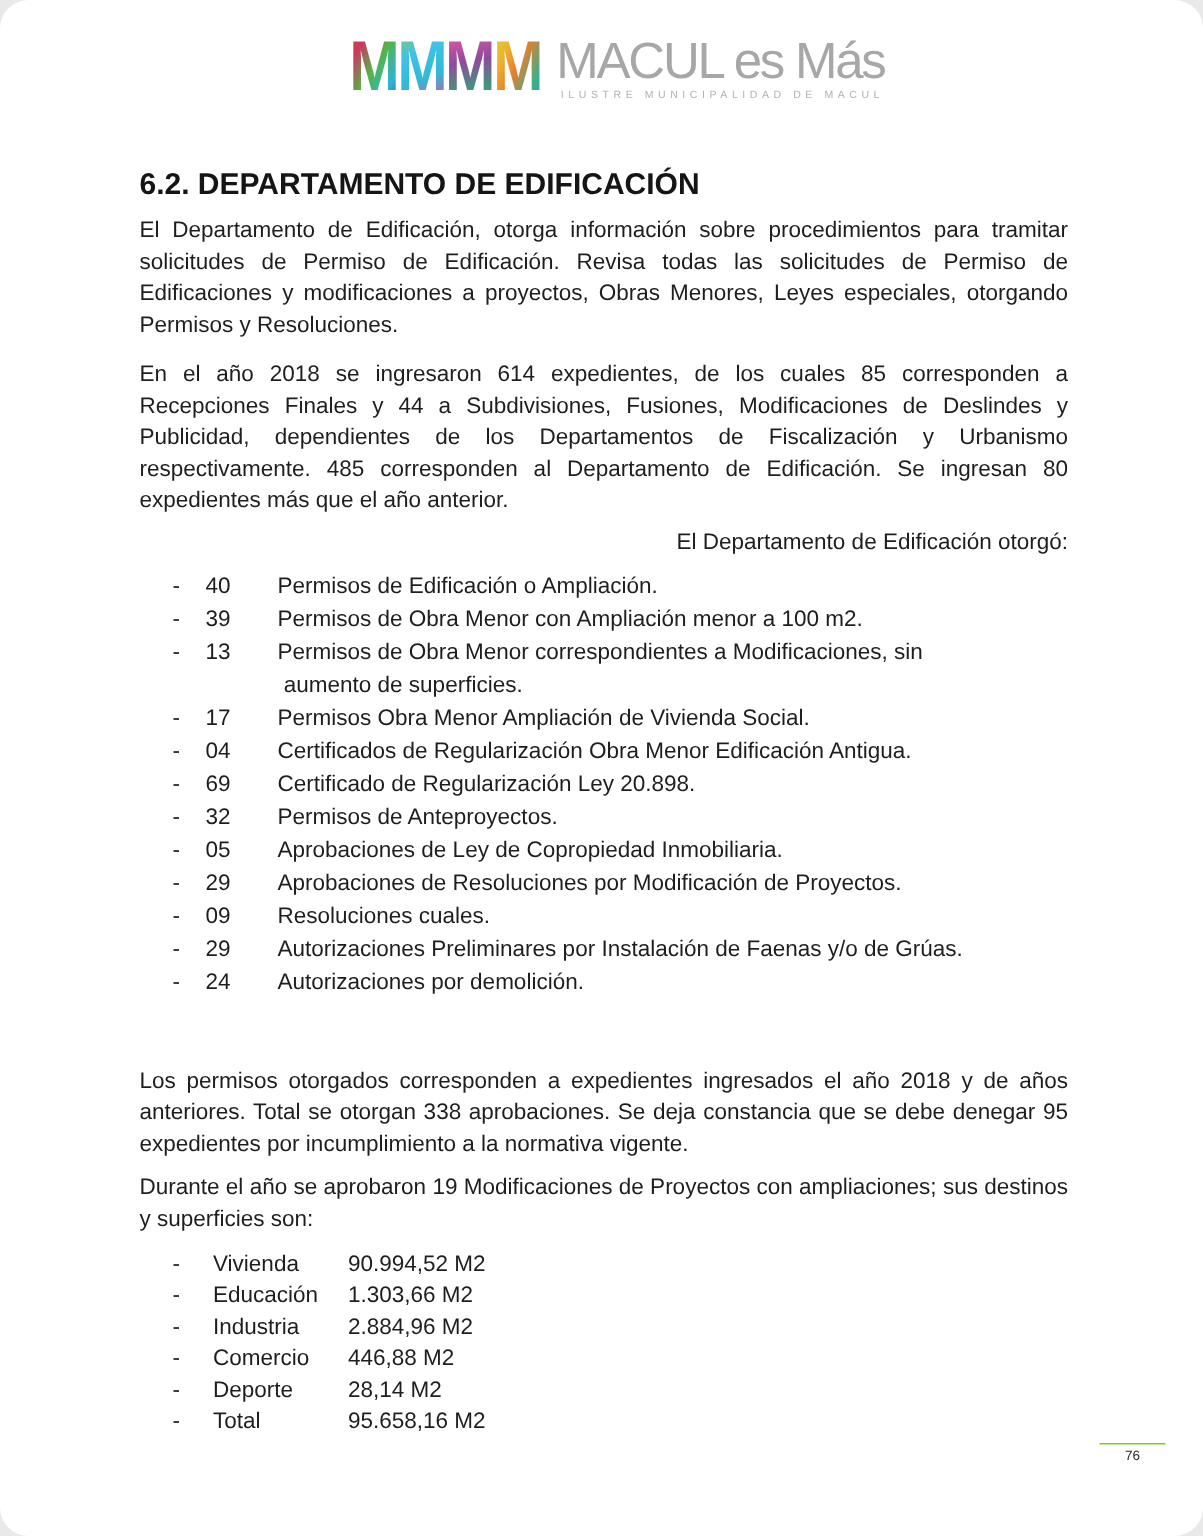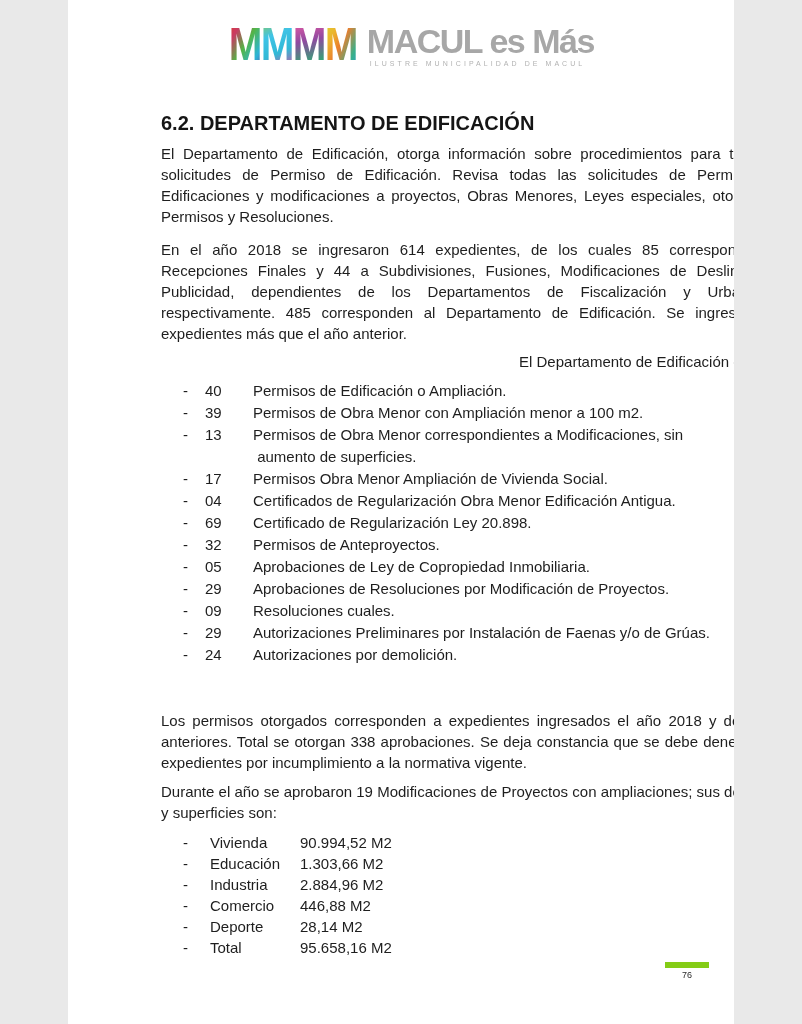--- a/index.html
+++ b/index.html
@@ -1,23 +1,24 @@
 <!DOCTYPE html>
 <html lang="es"><head>
 <meta charset="utf-8">
 <style>
   html,body{margin:0;padding:0;background:#e9e9e9;}
   .page{
     position:relative;
-    width:666px;height:1024px;
+    width:802px;height:1024px;
     margin:0 auto;
     background:#ffffff;
     font-family:"Liberation Sans","DejaVu Sans",sans-serif;
     color:#1e1e1e;
     overflow:hidden;
+    border-radius:19px;
   }
   
   .logo-row{
     padding-top:22px;
     display:flex;
     justify-content:center;
     align-items:flex-start;
   }
   .logo-ms{
     font-weight:700;
@@ -37,21 +38,21 @@
   .m2{background-image:linear-gradient(160deg,#9ecb3b 0%,#3fc3e6 35%,#31b9d6 65%,#cb58a6 95%);}
   .m3{background-image:linear-gradient(170deg,#e659a5 10%,#8f4aa0 45%,#2fa873 85%);}
   .m4{background-image:linear-gradient(120deg,#d9d92f 0%,#ecb32d 30%,#ea7e2e 50%,#37b08a 80%,#2f9fd0 100%);}
   .logo-text{
     display:flex;
     flex-direction:column;
     margin-left:10px;
     padding-top:3px;
   }
   .brand{
-    font-weight:700;
+    font-weight:400;
     font-size:34px;
     line-height:32px;
     letter-spacing:-1.5px;
     color:#a7a7a7;
     white-space:nowrap;
   }
   .tagline{
     margin-top:3px;
     padding-left:3px;
     font-size:7px;
@@ -102,21 +103,21 @@
   }
   .slist .bullet{width:27px;margin-left:22px;flex:none;}
   .slist .slabel{width:90px;flex:none;}
   .slist .svalue{flex:1;}
   
   .footer{
     position:absolute;
     top:962px;
     right:25px;
     width:44px;
-    border-top:6px solid #84cc16;
+    border-top:1px solid #84cc16;
     text-align:center;
     font-size:9px;
     color:#2b2b2b;
     padding-top:2px;
   }
 </style>
 </head>
 <body>
 
 <div class="page">

